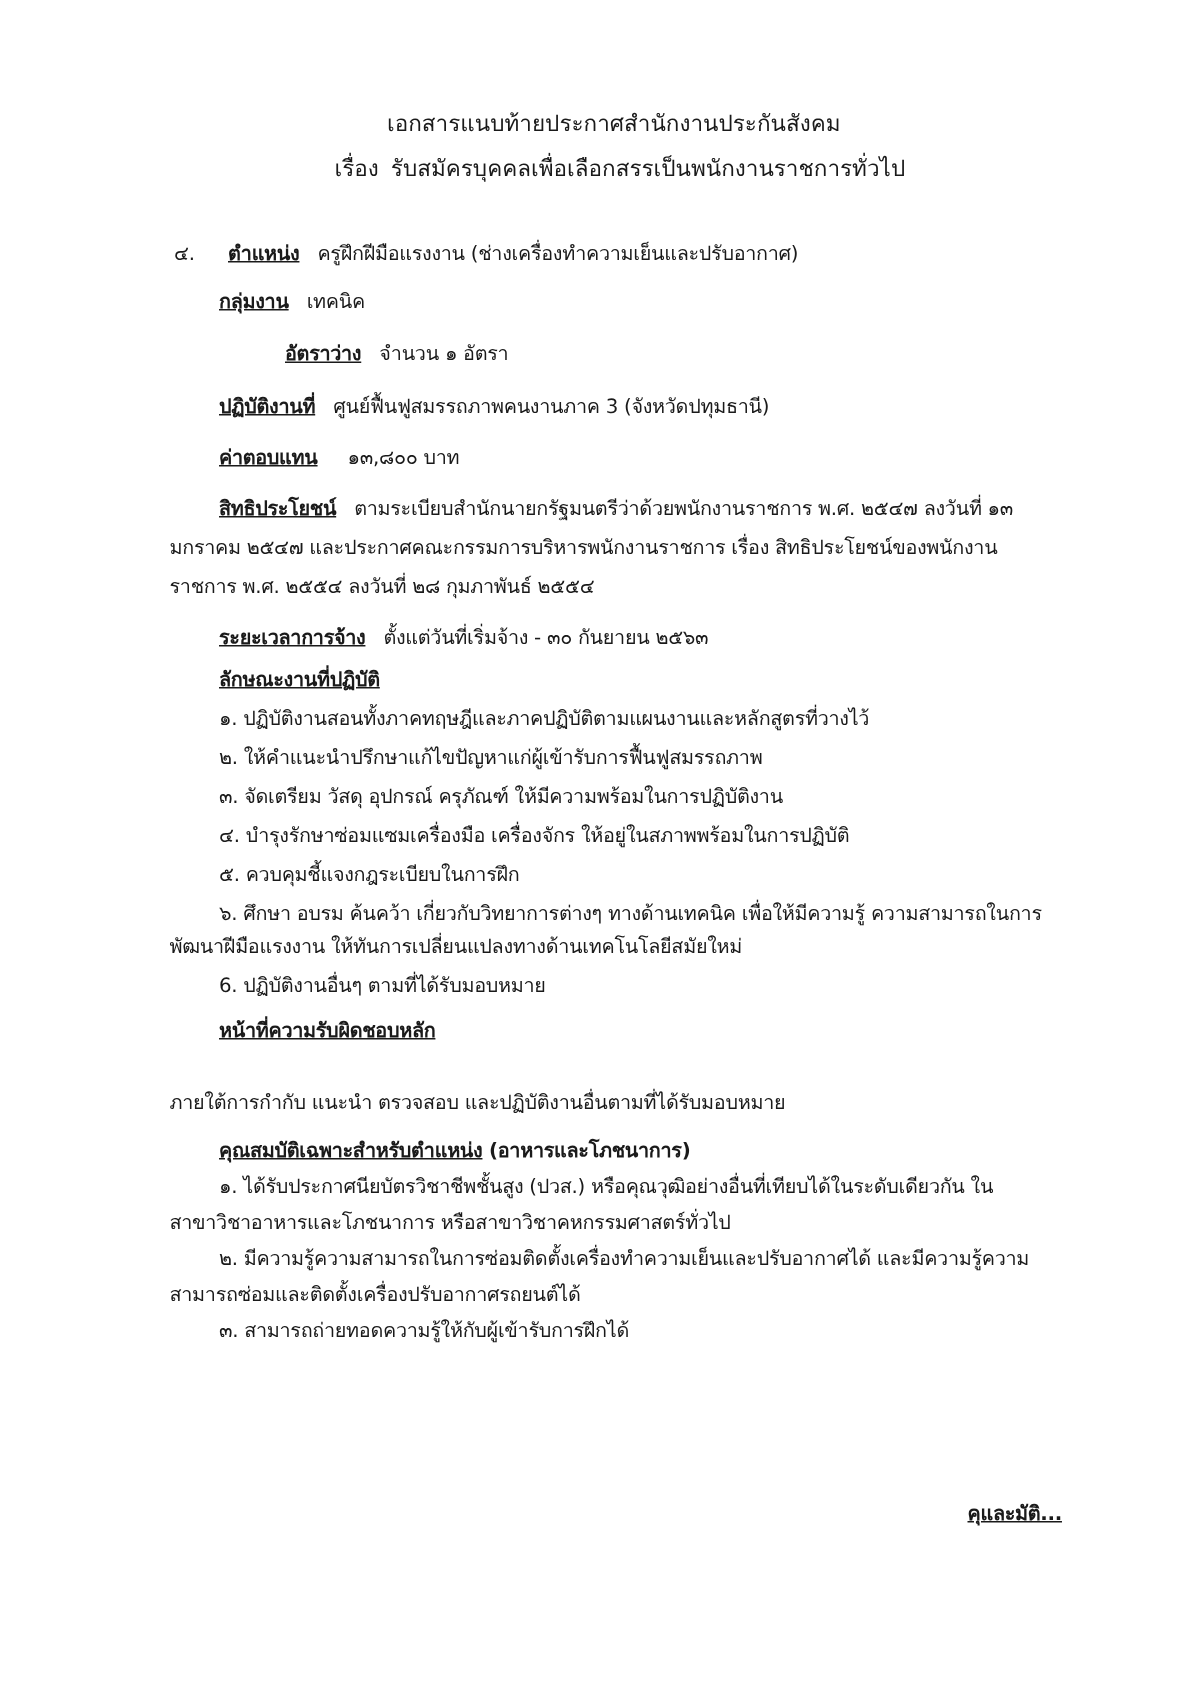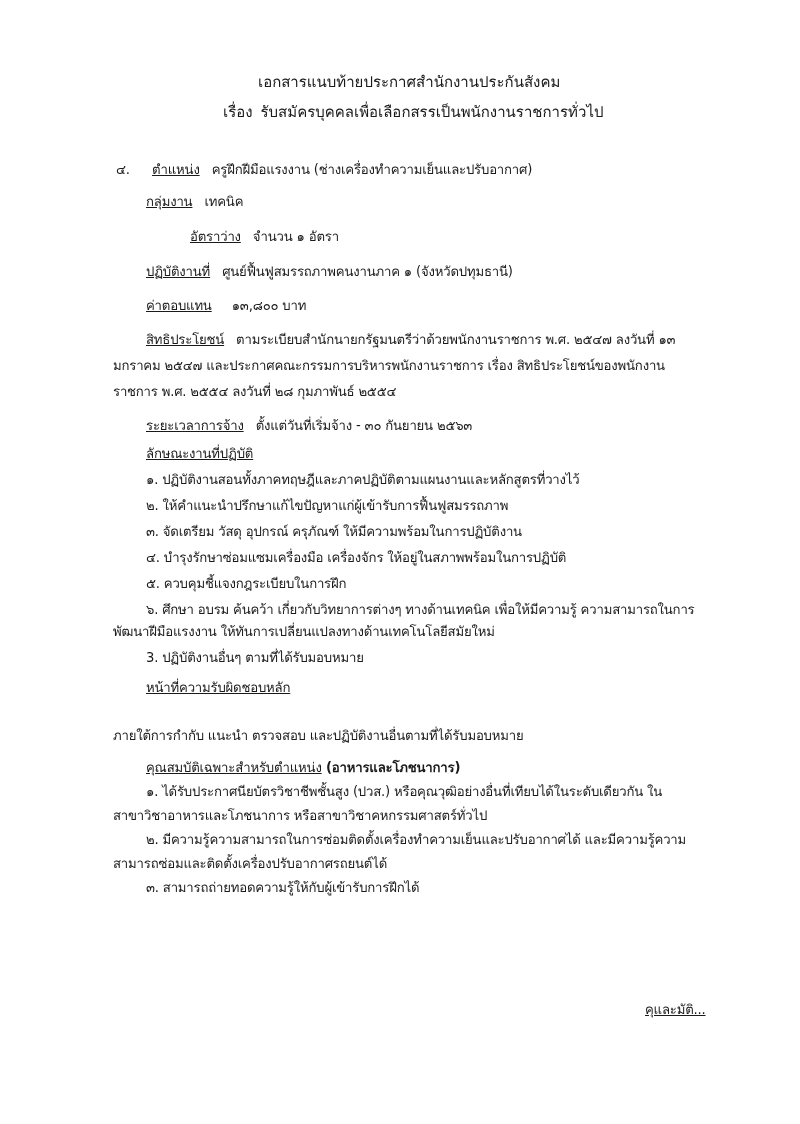--- a/index.html
+++ b/index.html
@@ -3,21 +3,21 @@
 <meta charset="utf-8">
 <style>
   html, body { margin: 0; padding: 0; }
   body {
     width: 800px; height: 1124px; background: #ffffff; position: relative; overflow: hidden;
     font-family: "DejaVu Sans", "Liberation Sans", sans-serif; color: #1a1a1a;
   }
   .page { position: absolute; left: 0; top: 0; width: 800px; height: 852px; }
   .ln { position: absolute; white-space: nowrap; font-size: 13.2px; line-height: 20px; letter-spacing: -0.2px; }
   .title { font-size: 15px; letter-spacing: 0; }
-  .u { text-decoration: underline; font-weight: normal; }
+  .u { text-decoration: underline; font-weight: bold; }
   .b { font-weight: bold; }
   .gap { display: inline-block; width: 8px; }
 </style>
 </head>
 <body>
 
 <div class="page">
 
   <div class="ln title" style="left:258px; top:72px;">เอกสารแนบท้ายประกาศสำนักงานประกันสังคม</div>
   <div class="ln title" style="left:223px; top:102px;">
@@ -35,21 +35,21 @@
     <span>เทคนิค</span>
   </div>
 
   <div class="ln" style="left:146px; top:227px;margin-left:44px;">
     <span class="u">อัตราว่าง</span><span class="gap"></span>
     <span>จำนวน  ๑  อัตรา</span>
   </div>
 
   <div class="ln" style="left:146px; top:262px;">
     <span class="u">ปฏิบัติงานที่</span><span class="gap"></span>
-    <span>ศูนย์ฟื้นฟูสมรรถภาพคนงานภาค ๑  (จังหวัดปทุมธานี)</span>
+    <span>ศูนย์ฟื้นฟูสมรรถภาพคนงานภาค 3  (จังหวัดปทุมธานี)</span>
   </div>
 
   <div class="ln" style="left:146px; top:296px;">
     <span class="u">ค่าตอบแทน</span><span class="gap"></span><span class="gap"></span>
     <span>๑๓,๘๐๐  บาท</span>
   </div>
 
   <div class="ln" style="left:146px; top:330px;">
     <span class="u">สิทธิประโยชน์</span><span class="gap"></span>
     <span>ตามระเบียบสำนักนายกรัฐมนตรีว่าด้วยพนักงานราชการ พ.ศ. ๒๕๔๗ ลงวันที่ ๑๓</span>
@@ -63,21 +63,21 @@
   </div>
 
   <div class="ln u" style="left:146px; top:444px;">ลักษณะงานที่ปฏิบัติ</div>
   <div class="ln" style="left:146px; top:470px;">๑.  ปฏิบัติงานสอนทั้งภาคทฤษฎีและภาคปฏิบัติตามแผนงานและหลักสูตรที่วางไว้</div>
   <div class="ln" style="left:146px; top:496px;">๒.  ให้คำแนะนำปรึกษาแก้ไขปัญหาแก่ผู้เข้ารับการฟื้นฟูสมรรถภาพ</div>
   <div class="ln" style="left:146px; top:522px;">๓.  จัดเตรียม วัสดุ อุปกรณ์ ครุภัณฑ์ ให้มีความพร้อมในการปฏิบัติงาน</div>
   <div class="ln" style="left:146px; top:548px;">๔.  บำรุงรักษาซ่อมแซมเครื่องมือ เครื่องจักร ให้อยู่ในสภาพพร้อมในการปฏิบัติ</div>
   <div class="ln" style="left:146px; top:574px;">๕.  ควบคุมชี้แจงกฎระเบียบในการฝึก</div>
   <div class="ln" style="left:146px; top:600px;">๖.  ศึกษา อบรม ค้นคว้า เกี่ยวกับวิทยาการต่างๆ ทางด้านเทคนิค เพื่อให้มีความรู้ ความสามารถในการ</div>
   <div class="ln" style="left:113px; top:622px;">พัฒนาฝีมือแรงงาน ให้ทันการเปลี่ยนแปลงทางด้านเทคโนโลยีสมัยใหม่</div>
-  <div class="ln" style="left:146px; top:648px;">3.  ปฏิบัติงานอื่นๆ ตามที่ได้รับมอบหมาย</div>
+  <div class="ln" style="left:146px; top:648px;">6.  ปฏิบัติงานอื่นๆ ตามที่ได้รับมอบหมาย</div>
 
   <div class="ln u" style="left:146px; top:678px;">หน้าที่ความรับผิดชอบหลัก</div>
   <div class="ln" style="left:146px; top:758px;">
     <span class="u">คุณสมบัติเฉพาะสำหรับ</span><span class="u">ตำแหน่ง</span><span class="b"> (อาหารและโภชนาการ)</span>
   </div>
 
   <div class="ln" style="left:113px; top:726px;">ภายใต้การกำกับ แนะนำ ตรวจสอบ และปฏิบัติงานอื่นตามที่ได้รับมอบหมาย</div>
   <div class="ln" style="left:146px; top:782px;">๑.  ได้รับประกาศนียบัตรวิชาชีพชั้นสูง (ปวส.)  หรือคุณวุฒิอย่างอื่นที่เทียบได้ในระดับเดียวกัน ใน</div>
   <div class="ln" style="left:113px; top:806px;">สาขาวิชาอาหารและโภชนาการ  หรือสาขาวิชาคหกรรมศาสตร์ทั่วไป</div>
   <div class="ln" style="left:146px; top:830px;">๒.  มีความรู้ความสามารถในการซ่อมติดตั้งเครื่องทำความเย็นและปรับอากาศได้ และมีความรู้ความ</div>

